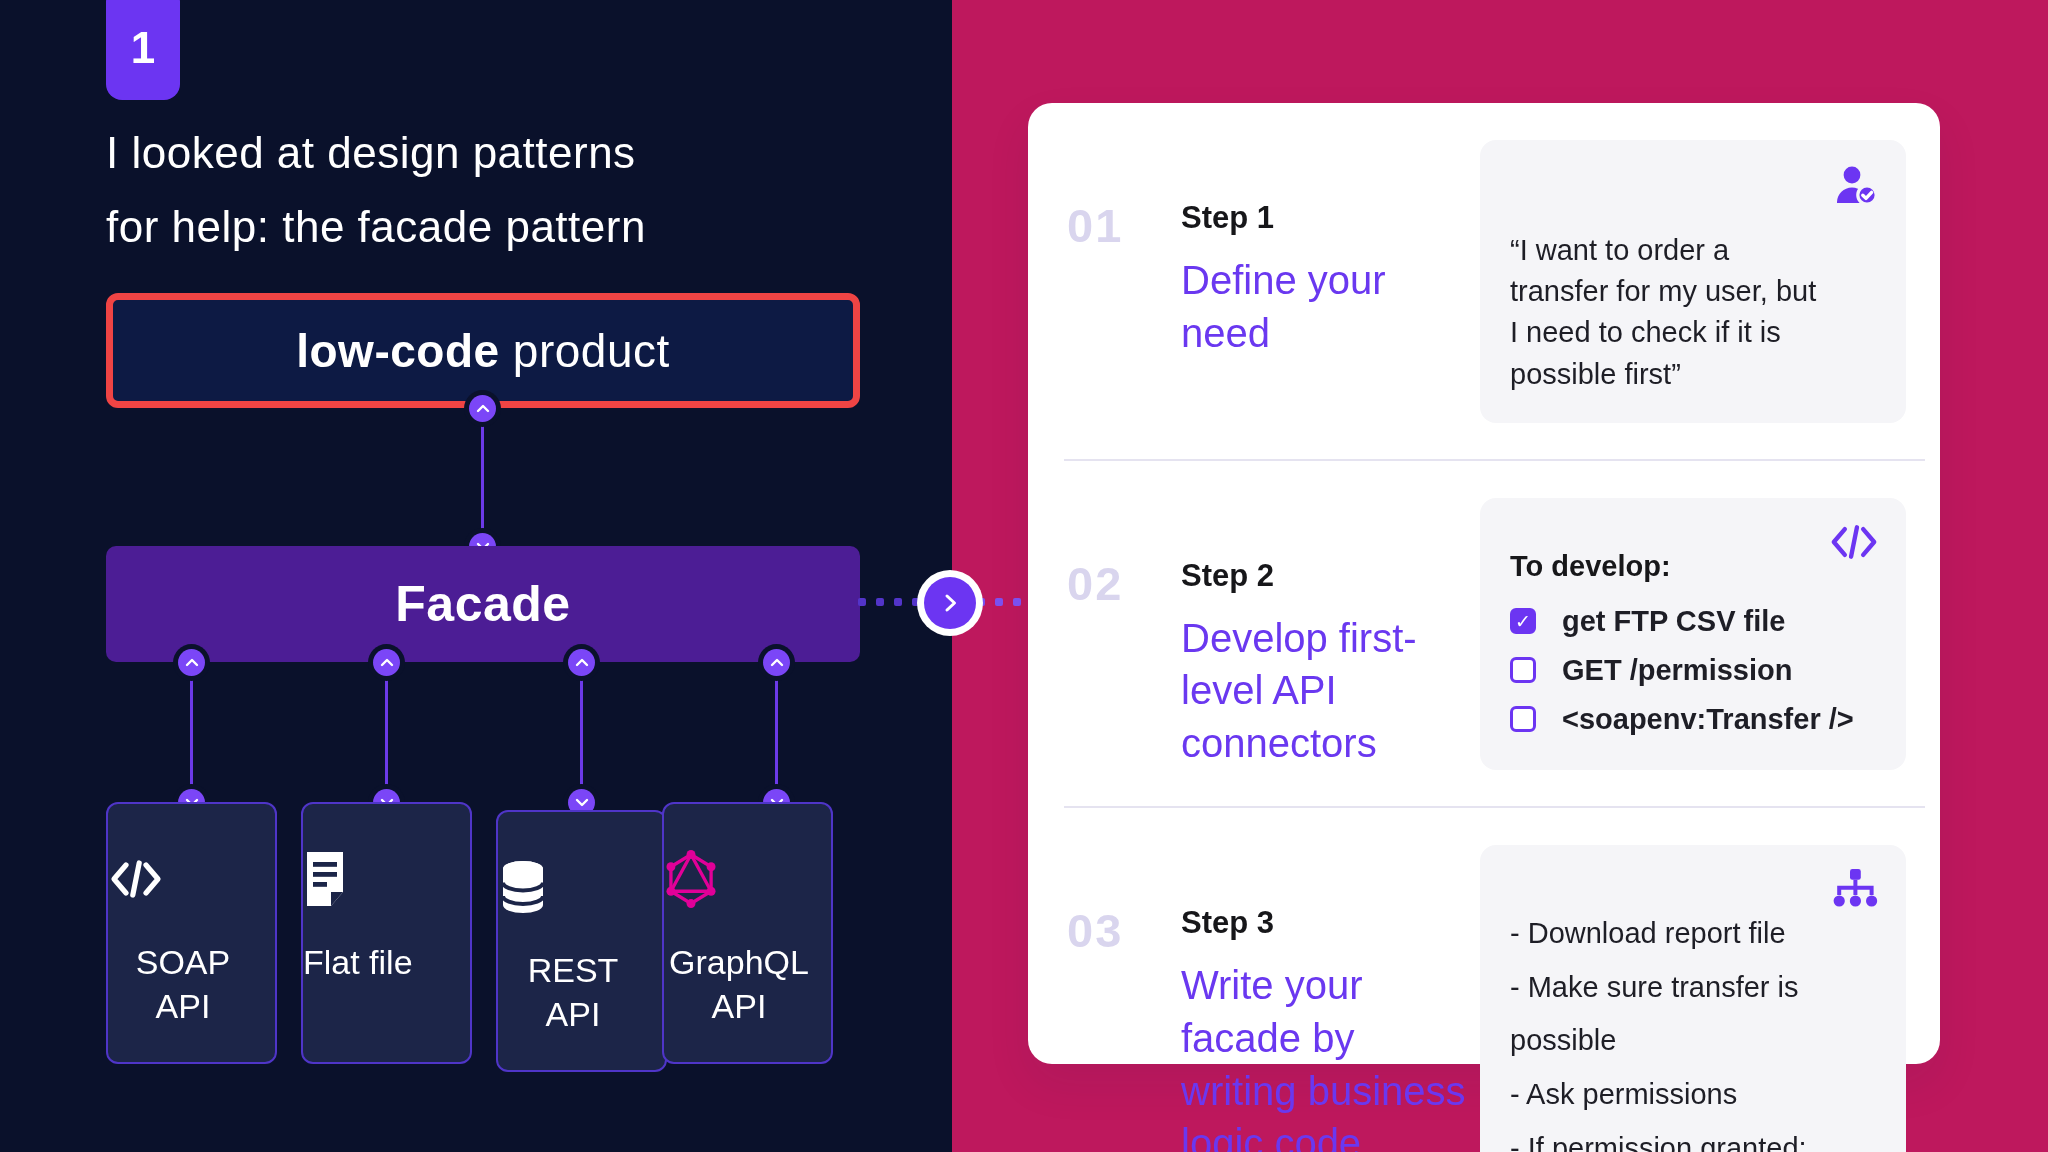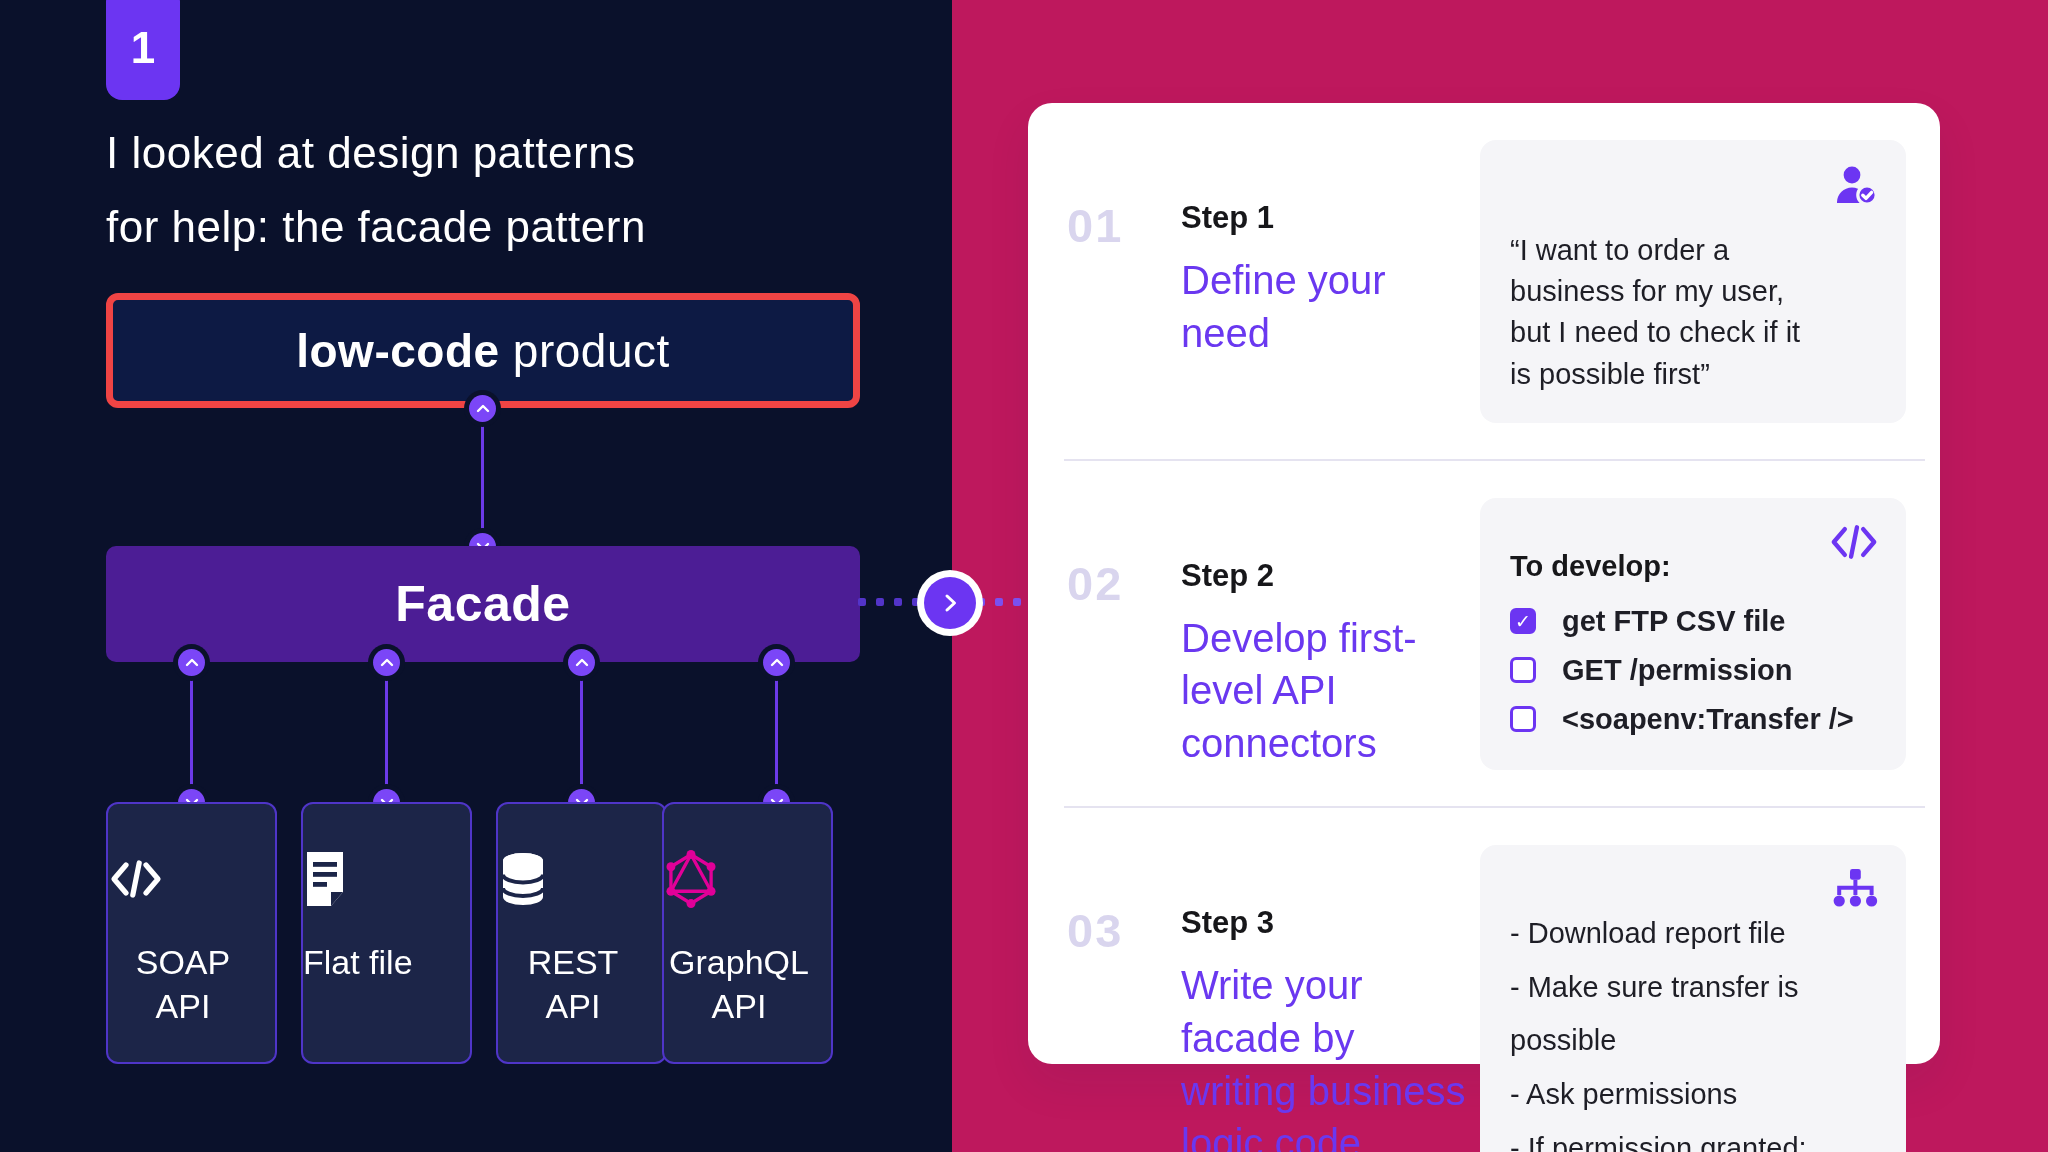--- a/index.html
+++ b/index.html
@@ -192,21 +192,21 @@
           <path d="M2 0h18v20l-6 7H2z" fill="#fff"></path>
           <path d="M20 20h-6v7z" fill="#1C2548"></path>
           <rect x="5" y="5" width="12" height="2.4" fill="#1C2548"></rect>
           <rect x="5" y="10" width="12" height="2.4" fill="#1C2548"></rect>
           <rect x="5" y="15" width="7" height="2.4" fill="#1C2548"></rect>
         </svg>
     </span>
     <span class="api-label">Flat file</span>
   </div>
 
-  <div class="api-box" style="left:496px;">
+  <div class="api-box" style="left:496px;margin-top:8px;">
     <span class="api-icon">
       <svg width="50" height="54" viewBox="0 0 25 27">
           <path d="M2.5 4.5a10 4 0 0 1 20 0v18a10 4 0 0 1 -20 0z" fill="#fff"></path>
           <ellipse cx="12.5" cy="4.5" rx="10" ry="4" fill="#fff"></ellipse>
           <path d="M2.5 11.2a10 4 0 0 0 20 0" fill="none" stroke="#1C2548" stroke-width="2"></path>
           <path d="M2.5 18a10 4 0 0 0 20 0" fill="none" stroke="#1C2548" stroke-width="2"></path>
         </svg>
     </span>
     <span class="api-label">REST API</span>
   </div>
@@ -243,21 +243,21 @@
       </div>
       <div class="mini-card">
         <span class="card-icon">
           <svg width="48" height="48" viewBox="0 0 24 24">
             <circle cx="10" cy="6.5" r="4.2" fill="#6C35F2"></circle>
             <path d="M2.5 20.5v-.4c0-4.1 3.4-7.4 7.5-7.4s7.5 3.3 7.5 7.4v.4z" fill="#6C35F2"></path>
             <circle cx="17.5" cy="16.5" r="4.6" fill="#6C35F2" stroke="#F5F5F8" stroke-width="1.6"></circle>
             <polyline points="15.4,16.6 17,18.2 19.8,15.2" fill="none" stroke="#fff" stroke-width="1.7" stroke-linecap="round" stroke-linejoin="round"></polyline>
           </svg>
         </span>
-        <div class="quote-text">“I want to order a business for my user, but I need to check if it is possible first”</div>
+        <div class="quote-text">“I want to order a transfer for my user, but I need to check if it is possible first”</div>
       </div>
     </div>
 
     <div class="divider"></div>
 
     <div class="step-row">
       <div class="step-num">02</div>
       <div class="step-text">
         <div class="step-label">Step 2</div>
         <div class="step-title">Develop first-level API connectors</div>

